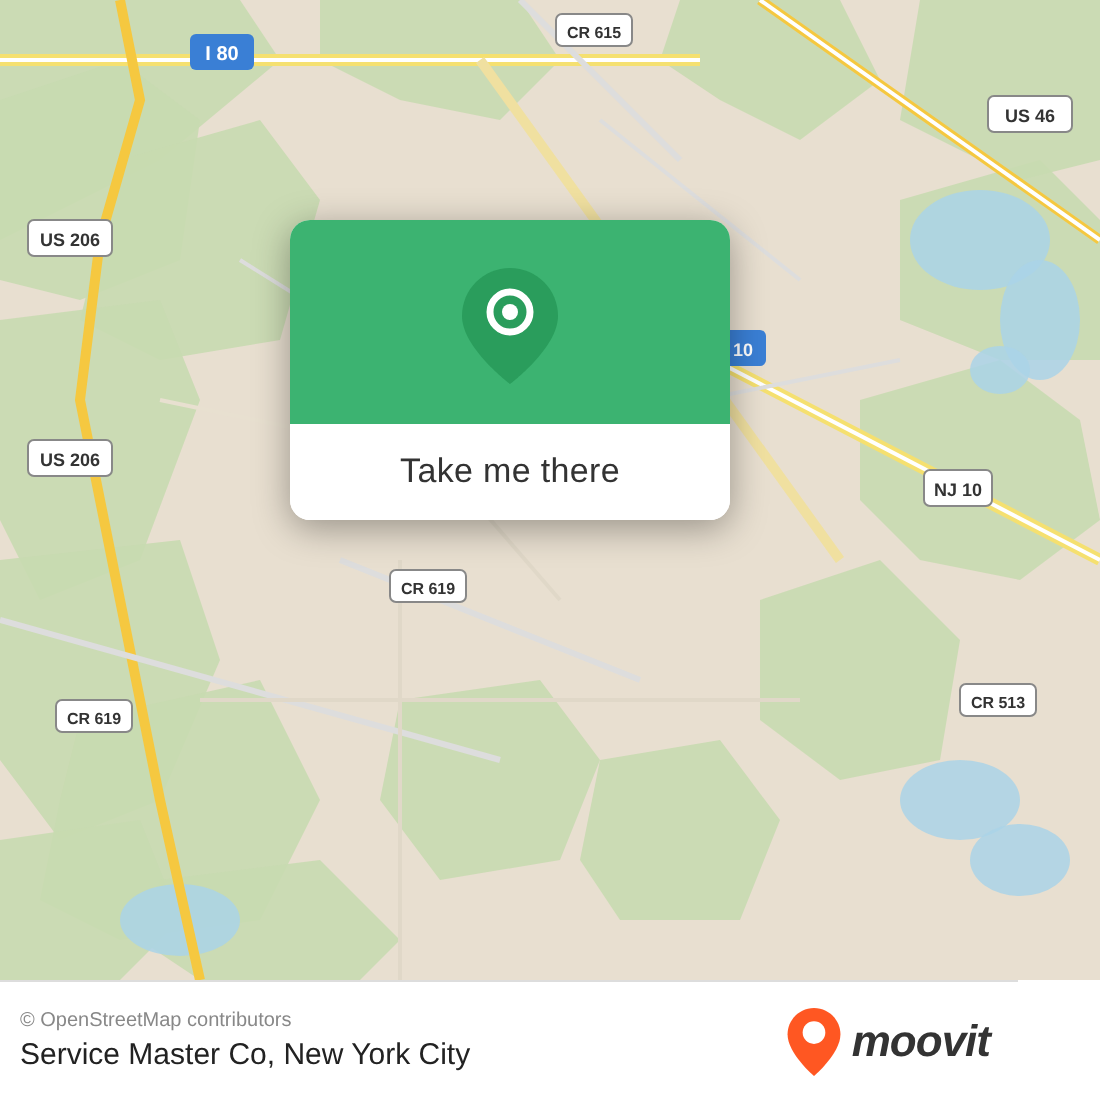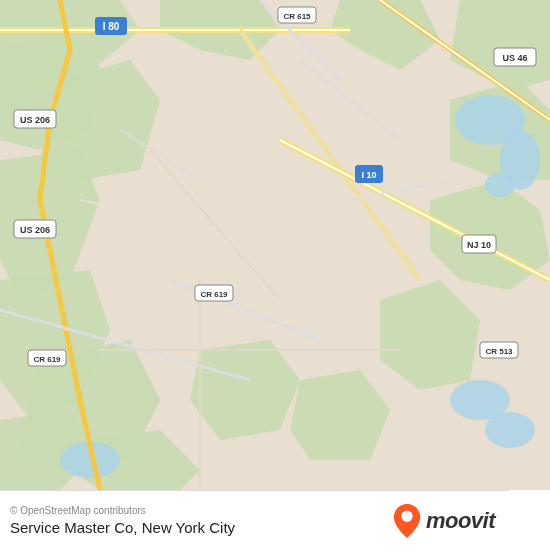--- a/index.html
+++ b/index.html
@@ -211,20 +211,33 @@
     <rect x="195" y="285" width="38" height="16" rx="3" fill="white" stroke="#888" stroke-width="1"></rect>
     <text x="214" y="297" font-size="8" font-weight="bold" fill="#333" text-anchor="middle">CR 619</text>
 
     <rect x="28" y="350" width="38" height="16" rx="3" fill="white" stroke="#888" stroke-width="1"></rect>
     <text x="47" y="362" font-size="8" font-weight="bold" fill="#333" text-anchor="middle">CR 619</text>
 
     <rect x="480" y="342" width="38" height="16" rx="3" fill="white" stroke="#888" stroke-width="1"></rect>
     <text x="499" y="354" font-size="8" font-weight="bold" fill="#333" text-anchor="middle">CR 513</text>
   </svg>
 
+  <div id="popup-card">
+    <div id="popup-green-area">
+
+      <div id="location-pin-icon">
+        <svg width="48" height="58" viewBox="0 0 48 58" xmlns="http://www.w3.org/2000/svg">
+          <path d="M24 0 C10.7 0 0 10.7 0 24 C0 40 24 58 24 58 C24 58 48 40 48 24 C48 10.7 37.3 0 24 0Z" fill="#2a9d5c"></path>
+          <circle cx="24" cy="22" r="10" fill="none" stroke="white" stroke-width="3.5"></circle>
+          <circle cx="24" cy="22" r="4" fill="white"></circle>
+        </svg>
+      </div>
+    </div>
+    <button id="popup-button">Take me there</button>
+  </div>
 </div>
 
 <div id="bottom-bar">
   <div id="bottom-left">
     <span id="copyright-text">© OpenStreetMap contributors</span>
     <span id="location-name">Service Master Co, New York City</span>
   </div>
   <div id="moovit-logo">
     <svg id="moovit-pin" width="28" height="36" viewBox="0 0 28 36" xmlns="http://www.w3.org/2000/svg">
       <path d="M14 0 C6.3 0 0 6.3 0 14 C0 24 14 36 14 36 C14 36 28 24 28 14 C28 6.3 21.7 0 14 0Z" fill="#ff5722"></path>

